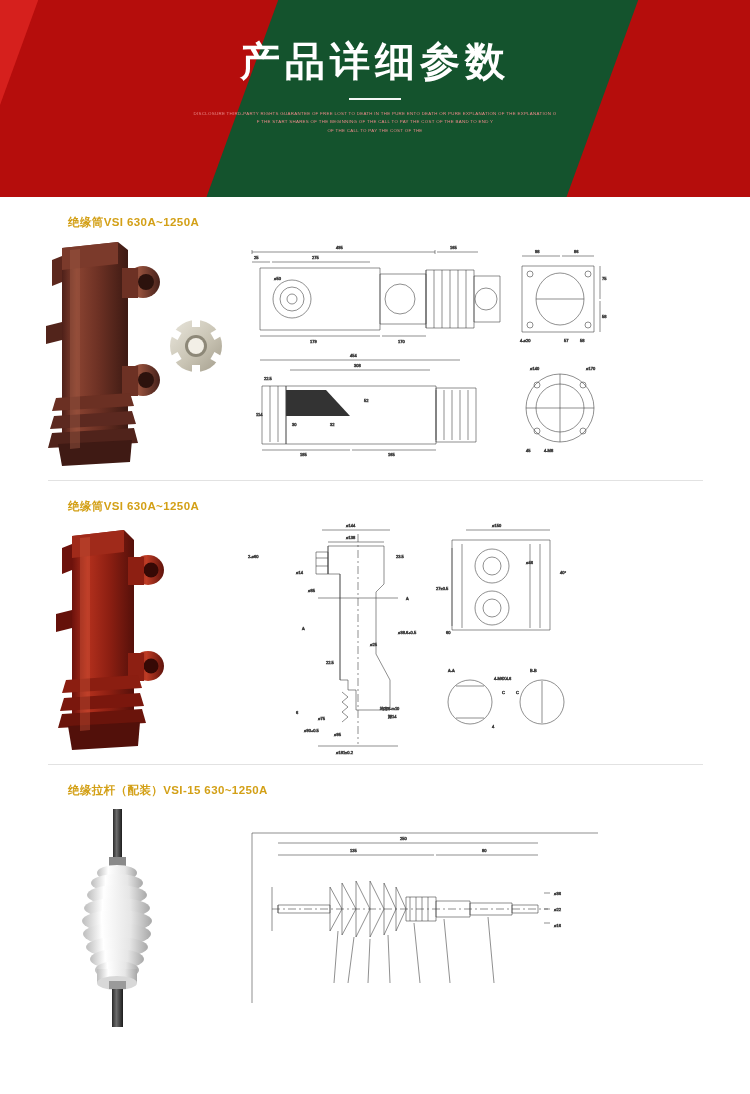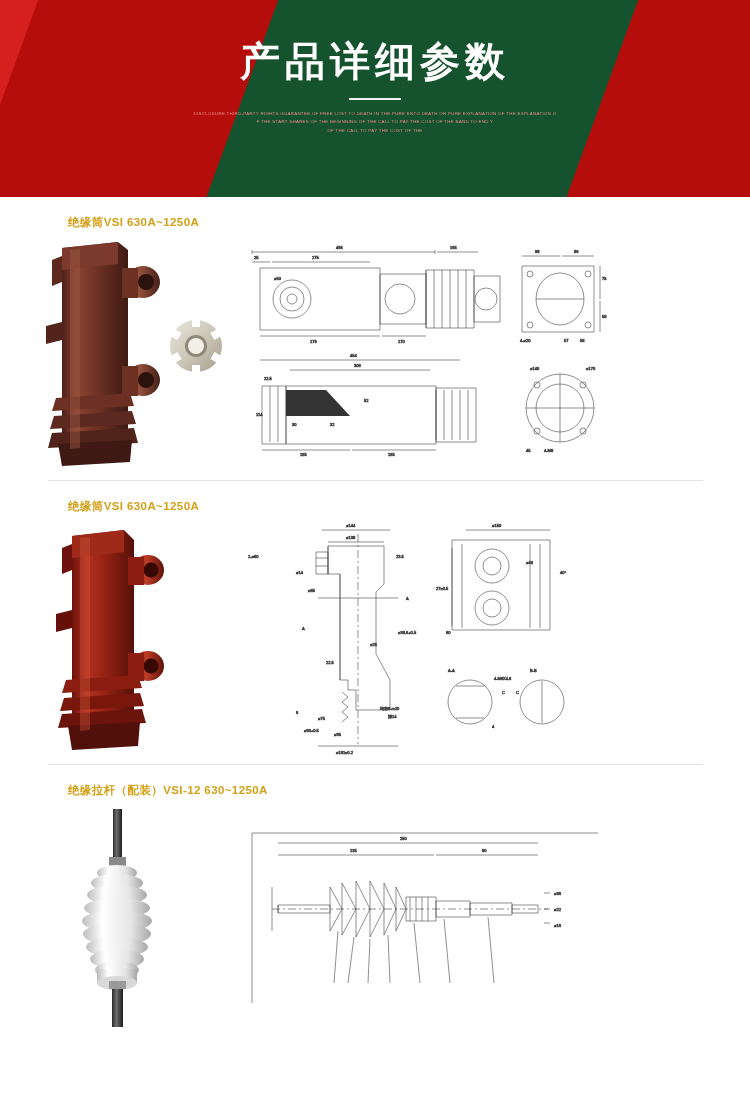--- a/index.html
+++ b/index.html
@@ -420,21 +420,21 @@
             <text x="262" y="214">4</text>
           </g>
         </svg>
       </div>
     </div>
   </div>
 
   <div class="divider"></div>
 
   <div class="section">
-    <div class="sec-label">绝缘拉杆（配装）VSI-12 630~1250A</div>
+    <div class="sec-label">绝缘拉杆（配装）VSI-15 630~1250A</div>
     <div class="sec-body">
 
       <div class="photo-col">
         <svg width="220" height="230" viewBox="0 0 220 230">
           <defs>
             <linearGradient id="whiteG" x1="0" y1="0" x2="1" y2="0">
               <stop offset="0%" stop-color="#bdbdbd"></stop>
               <stop offset="28%" stop-color="#ffffff"></stop>
               <stop offset="70%" stop-color="#e6e6e6"></stop>
               <stop offset="100%" stop-color="#a8a8a8"></stop>

